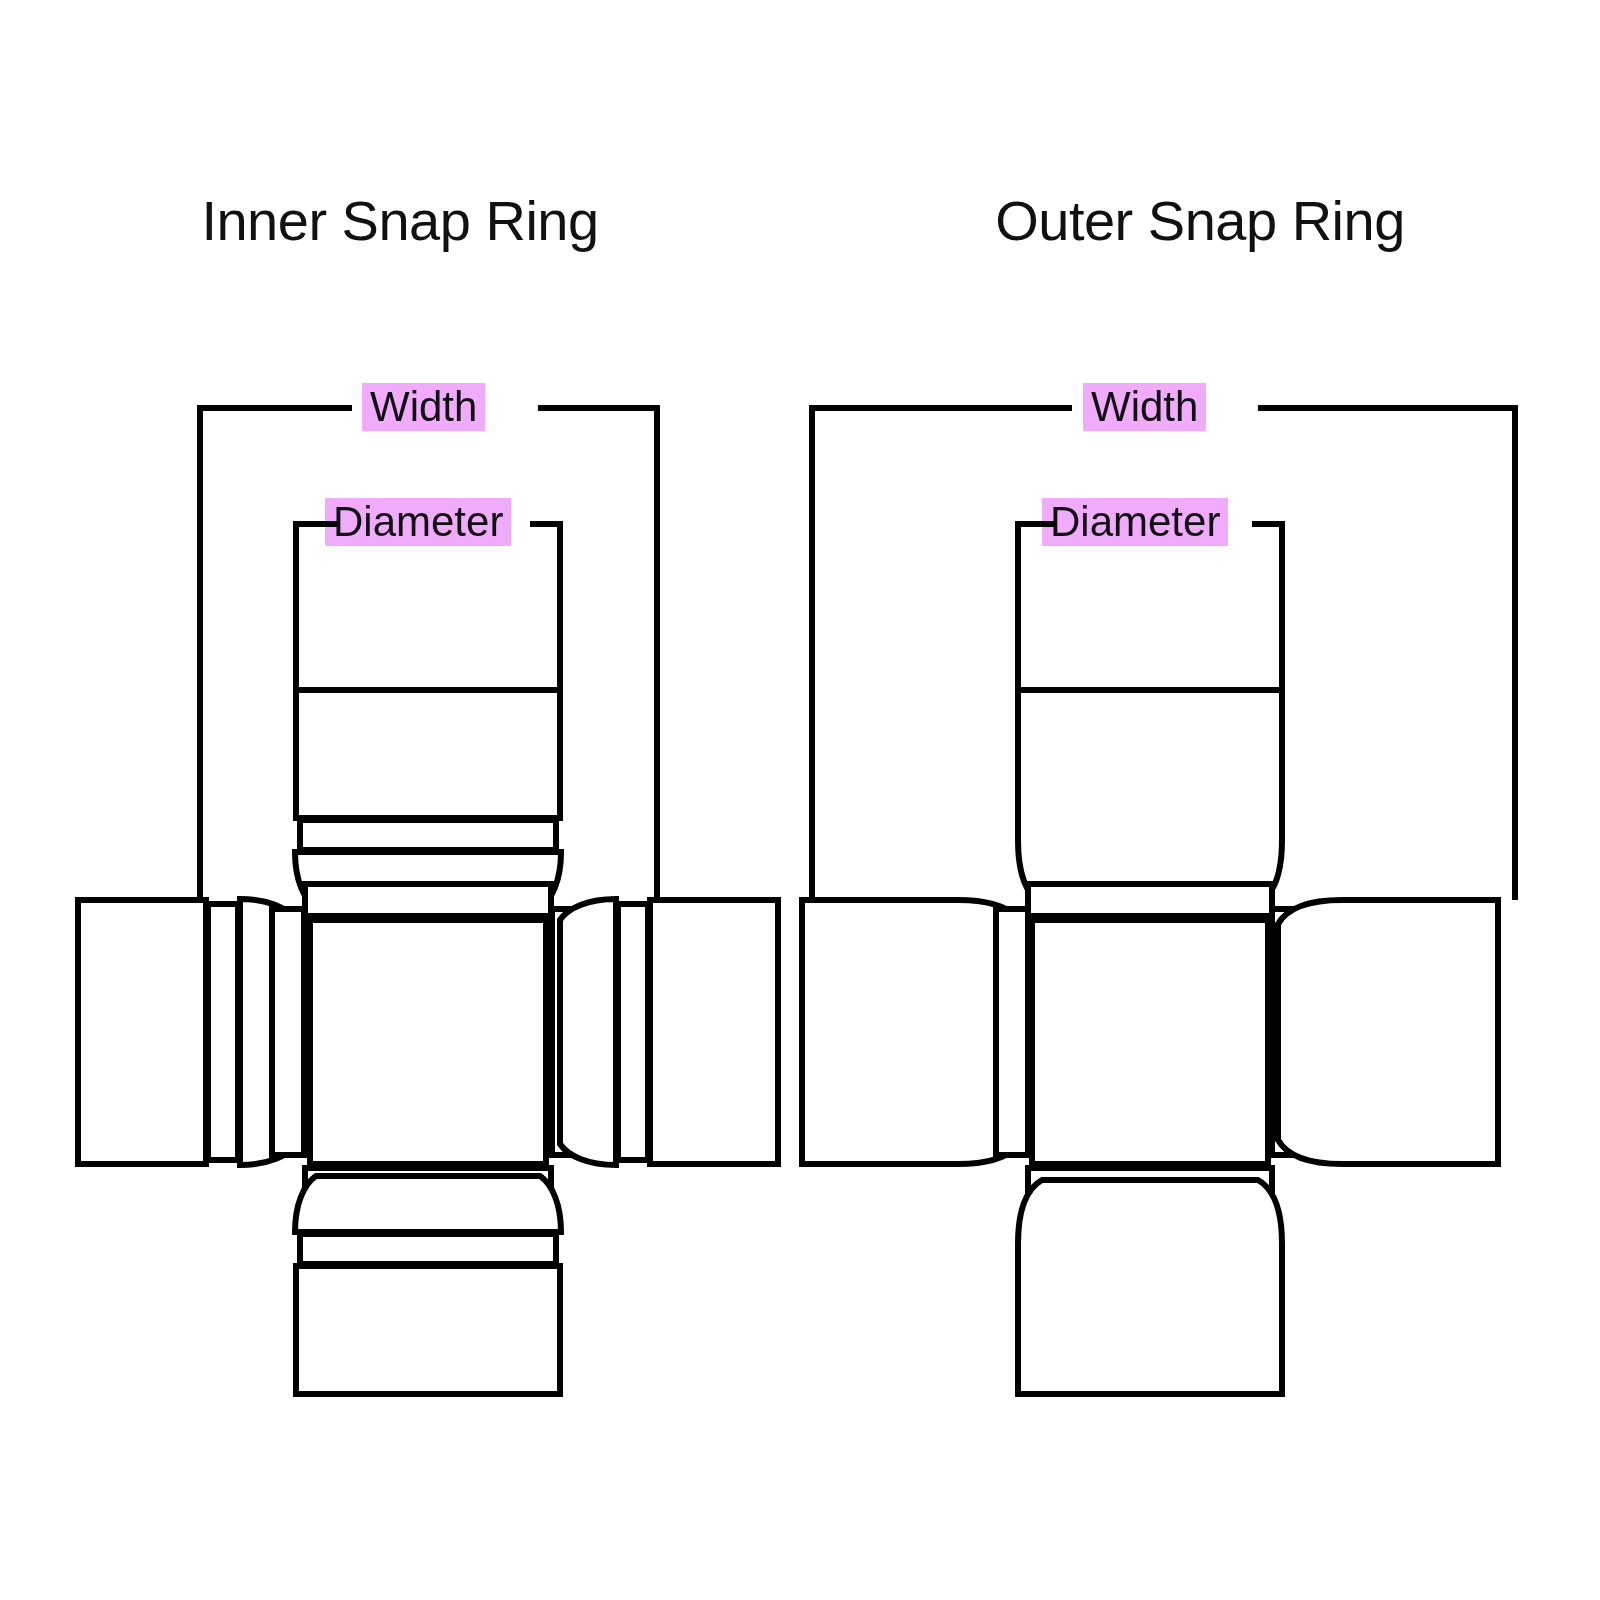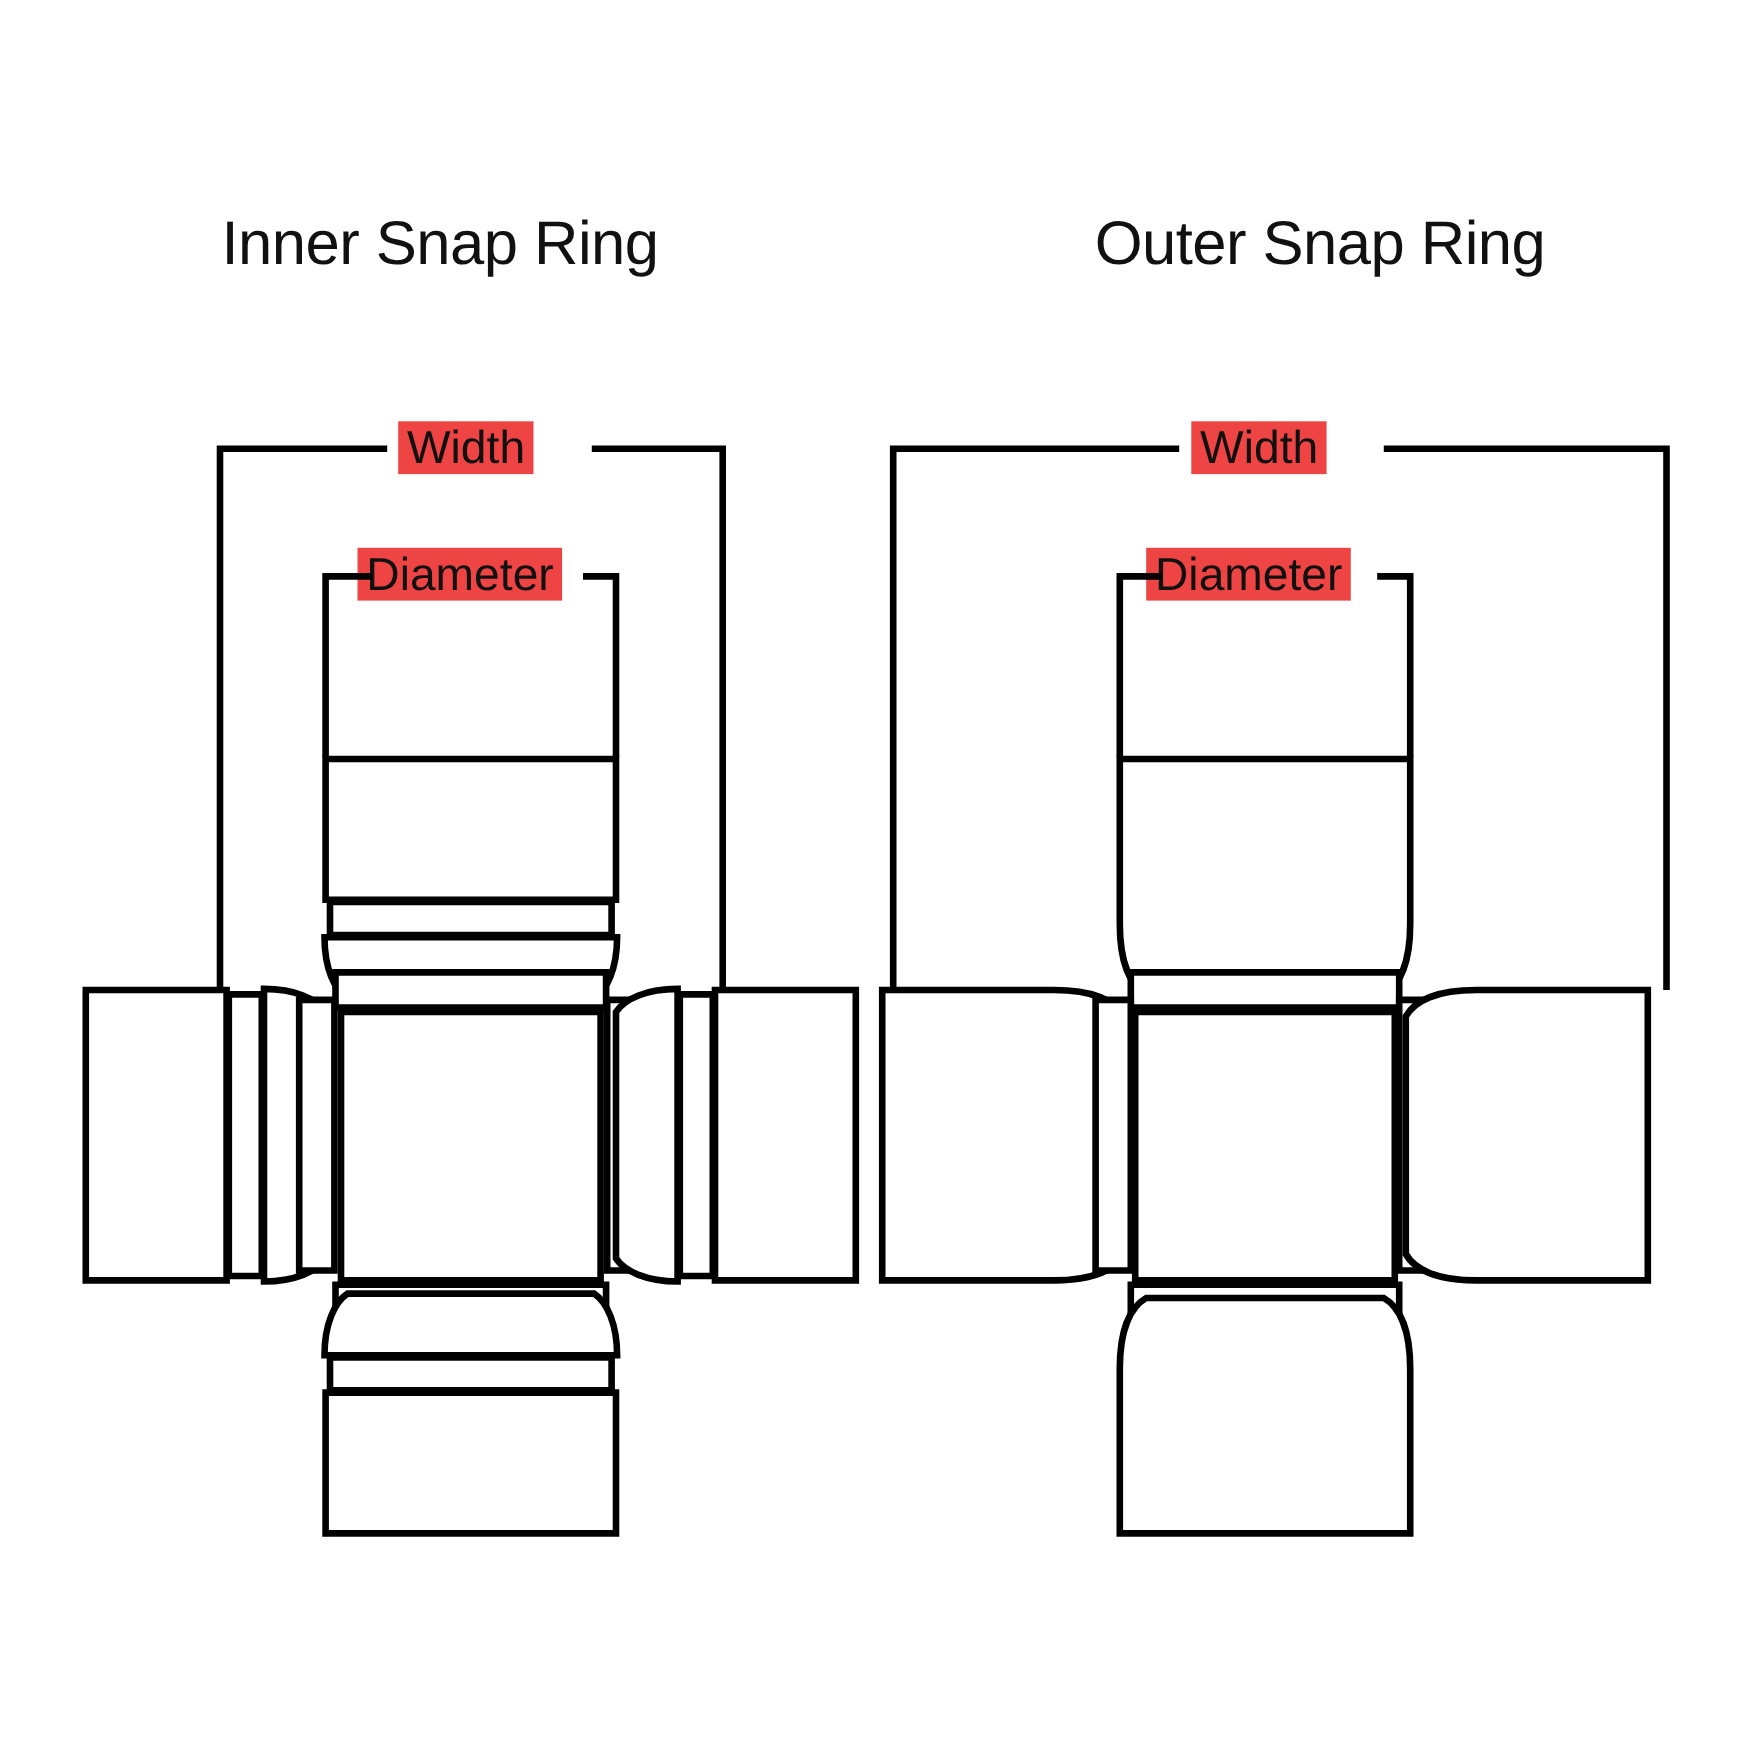--- a/index.html
+++ b/index.html
@@ -38,21 +38,21 @@
   }
   #title-left  { left: 0;   top: 188px; width: 800px; text-align: center; }
   #title-right { left: 800px; top: 188px; width: 800px; text-align: center; }
 
   .dim-label {
     position: absolute;
     font-size: 42px;
     font-weight: 400;
     color: #111111;
     white-space: nowrap;
-    background: #ef4444;
+    background: #f0abfc;
     padding: 0 8px;
     font-family: "Liberation Sans", sans-serif;
   }
   #width-label-left    { left: 362px;  top: 383px; }
   #diameter-label-left { left: 325px;  top: 498px; }
   #width-label-right   { left: 1083px; top: 383px; }
   #diameter-label-right{ left: 1042px; top: 498px; }
 
   .part-shape { fill: #ffffff; stroke: #000000; stroke-width: 6; stroke-linejoin: miter; }
   .dim-line   { fill: none;    stroke: #000000; stroke-width: 6; stroke-linecap: butt; }

